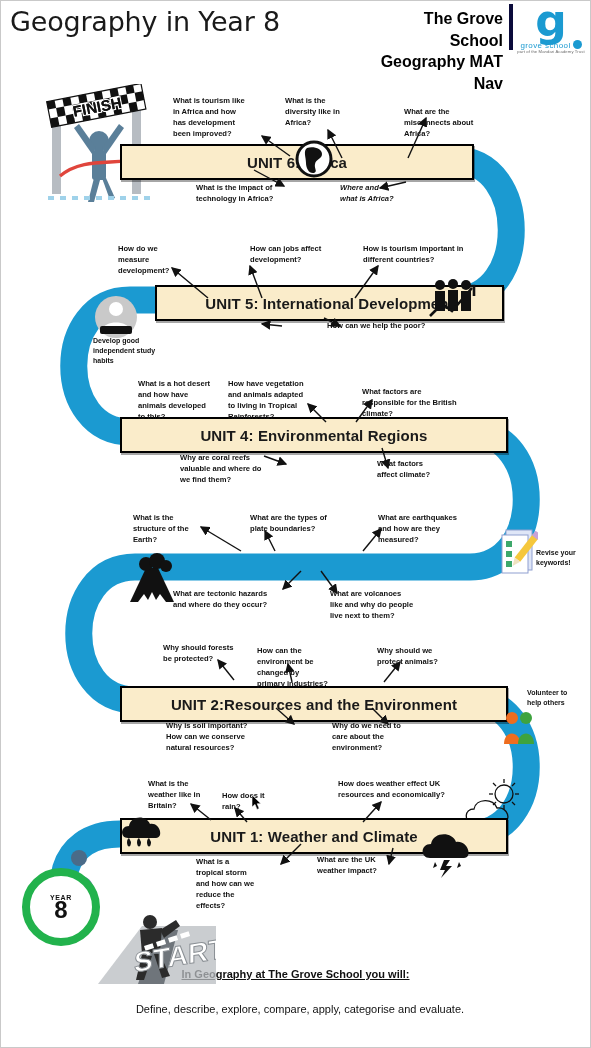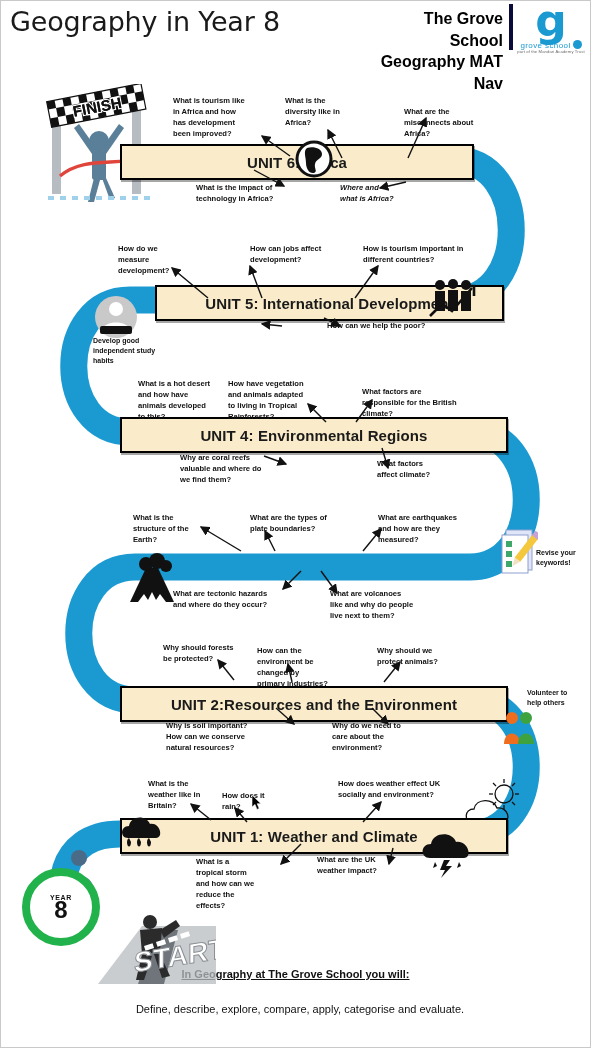--- a/index.html
+++ b/index.html
@@ -381,21 +381,21 @@
       <line x1="31" y1="5" x2="34" y2="8"></line>
         <line x1="50" y1="24" x2="53" y2="27"></line>
       <line x1="53" y1="5" x2="50" y2="8"></line>
         <line x1="34" y1="24" x2="31" y2="27"></line>
       <path d="M10 44 C2 44 2 31 12 31 C14 20 32 20 35 30 C46 28 50 44 41 44 Z"></path>
     </g>
   </svg>
 
   <div class="q" style="left:128px;top:778px;width:62px;margin-left:20px;">What is the weather like in Britain?</div>
   <div class="q" style="left:222px;top:790px;width:48px;">How does it rain?</div>
-  <div class="q" style="left:338px;top:778px;width:108px;">How does weather effect UK socially and environment?</div>
+  <div class="q" style="left:338px;top:778px;width:108px;">How does weather effect UK resources and economically?</div>
   <div class="q" style="left:196px;top:856px;width:62px;">What is a tropical storm and how can we reduce the effects?</div>
   <div class="q" style="left:317px;top:854px;width:72px;">What are the UK weather impact?</div>
 
   <svg class="icon" style="left:125px;top:772px;width:370px;height:115px;z-index:7;" viewBox="0 0 370 115">
     <g stroke="#111" stroke-width="1.4" marker-end="url(#ah)" fill="none">
       <line x1="86" y1="48" x2="66" y2="32"></line>
       <line x1="122" y1="50" x2="110" y2="36"></line>
       <line x1="238" y1="50" x2="256" y2="30"></line>
       <line x1="176" y1="72" x2="156" y2="92"></line>
       <line x1="268" y1="76" x2="264" y2="92"></line>

